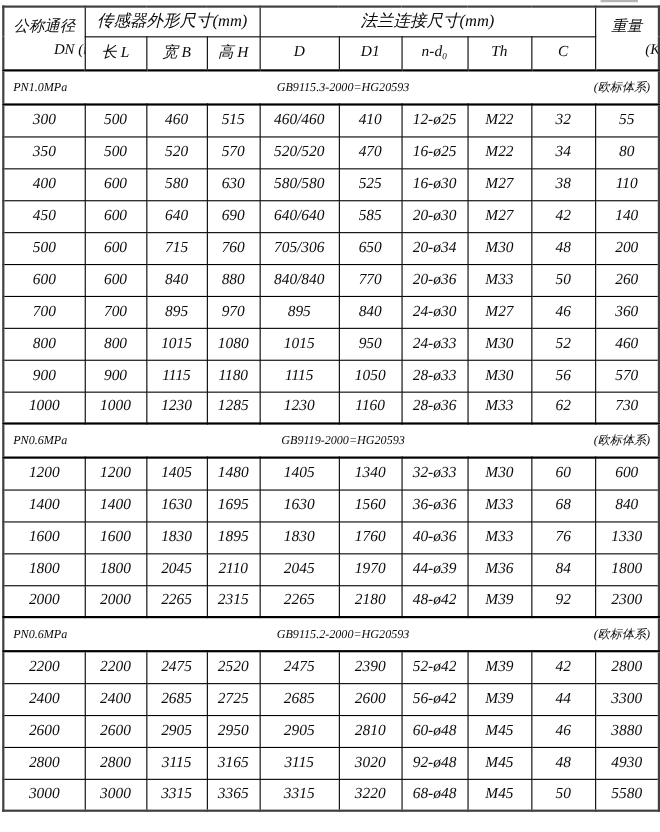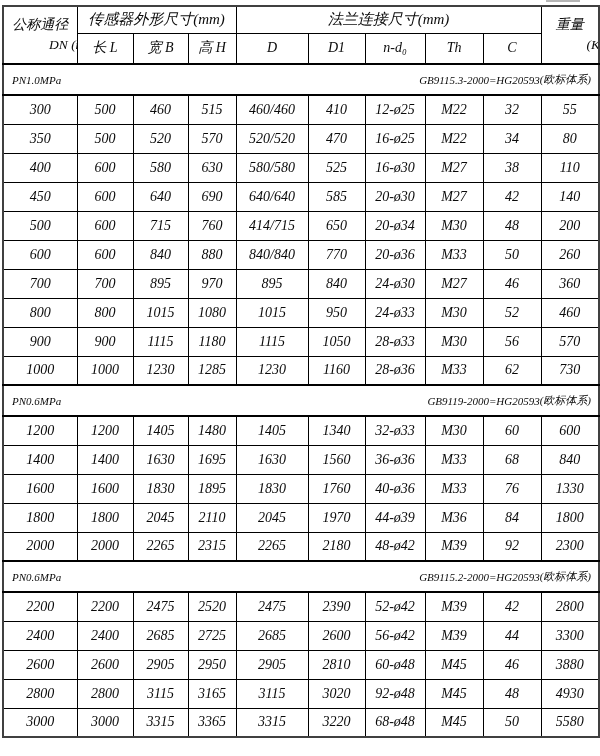--- a/index.html
+++ b/index.html
@@ -50,21 +50,21 @@
     text-align: left;
     font-size: 11px;
     margin-left: 40px;
   }
   tr.section-row .sec-inner {
     display: flex;
     align-items: center;
     padding: 0 7px 0 8px;
   }
   tr.section-row .sec-pressure { width: 72px; flex: 0 0 auto; }
-  tr.section-row .sec-standard { flex: 1 1 auto; text-align: right; }
+  tr.section-row .sec-standard { flex: 1 1 auto; text-align: center; }
   tr.section-row .sec-note { flex: 0 0 auto; }
   tr.data-row { height: 29px; padding-left: 20px; }
 </style>
 </head>
 <body>
 
 <div class="artifact"></div>
 
 <table class="spec">
   <colgroup>
@@ -159,21 +159,21 @@
         <td>20-ø30</td>
         <td>M27</td>
         <td>42</td>
         <td>140</td>
       </tr>
       <tr class="data-row">
         <td>500</td>
         <td>600</td>
         <td>715</td>
         <td>760</td>
-        <td>414/715</td>
+        <td>705/306</td>
         <td>650</td>
         <td>20-ø34</td>
         <td>M30</td>
         <td>48</td>
         <td>200</td>
       </tr>
       <tr class="data-row">
         <td>600</td>
         <td>600</td>
         <td>840</td>

